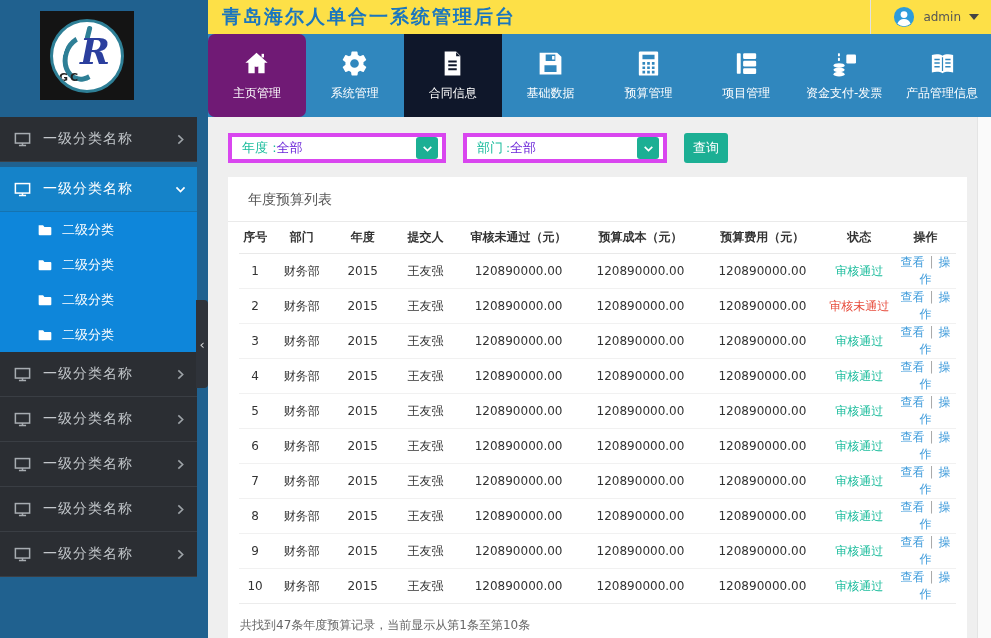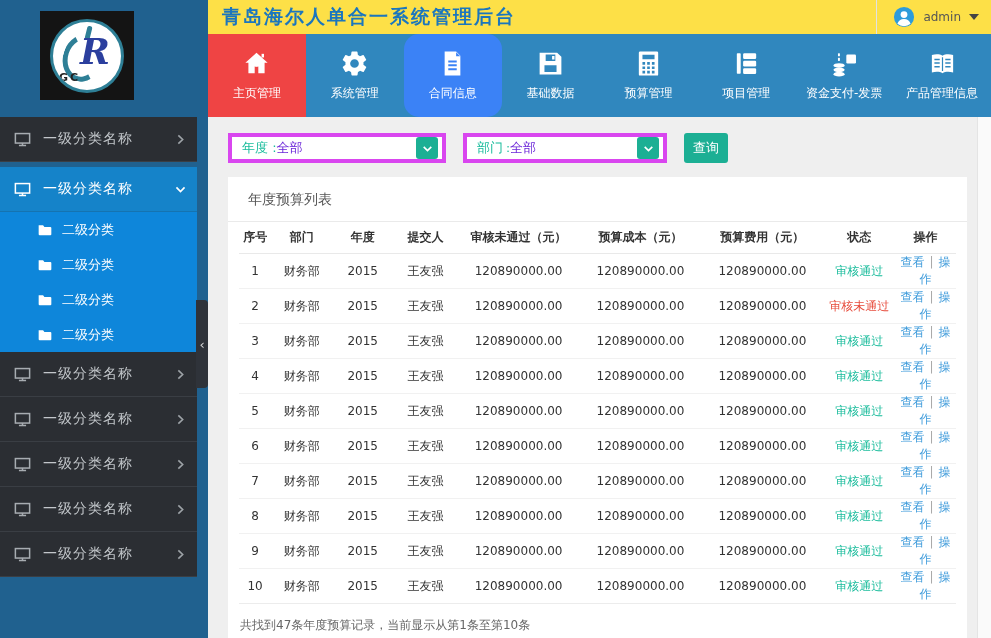--- a/index.html
+++ b/index.html
@@ -31,31 +31,31 @@
   .sub-item{height:35px;background:#0E86DA;color:#fff;display:flex;align-items:center;
             padding-left:37px;font-size:13px;cursor:pointer;}
   .sub-item .fi{width:16px;height:16px;margin-right:9px;color:#fff;flex:none;}
   .collapse-handle{position:absolute;left:196px;top:300px;width:12px;height:88px;background:#2F333A;
             border-radius:0 4px 4px 0;color:#D8D8D8;display:flex;align-items:center;justify-content:center;
             font-size:13px;cursor:pointer;z-index:4;}
   
   .main{position:absolute;left:208px;top:0;right:0;height:638px;display:flex;flex-direction:column;}
   .topbar{height:34px;background:#fde047;display:flex;align-items:center;padding-left:14px;flex:none;}
   .page-title{margin:0;font-size:19px;font-weight:bold;color:#1B76BE;letter-spacing:2px;}
-  .user{margin-left:auto;height:100%;display:flex;align-items:center;gap:8px;padding:0 12px 0 16px;
+  .user{margin-left:auto;height:100%;display:flex;align-items:center;gap:8px;padding:0 12px 0 22px;
         border-left:1px solid #E2E2E2;cursor:pointer;}
   .avatar{width:22px;height:22px;flex:none;}
   .user-name{font-size:12px;color:#555;}
   .caret{width:0;height:0;border-left:5px solid transparent;border-right:5px solid transparent;
          border-top:6px solid #444;}
   .mainnav{height:83px;background:#3087BE;display:flex;flex:none;}
   .nav-item{flex:1;display:flex;flex-direction:column;align-items:center;justify-content:center;
             gap:7px;color:#fff;font-size:12px;cursor:pointer;}
   .nav-item .ni{width:29px;height:29px;}
-  .nav-item.light{background:#ef4444;}
+  .nav-item.light{background:#701a75;border-radius:7px;}
   .nav-item.active{background:#1F5E88;}
   .content{flex:1;background:#EFEFEF;position:relative;padding:16px 24px 0 20px;box-sizing:border-box;overflow:hidden;}
   .scroll-track{position:absolute;right:0;top:0;bottom:0;width:13px;background:#FAFAFA;border-left:1px solid #E4E4E4;}
   
   .filters{display:flex;align-items:center;gap:17px;height:30px;margin-bottom:14px;}
   .select{width:218px;height:30px;background:#fff;border:4px solid #d946ef;box-sizing:border-box;
           display:flex;align-items:center;padding:0 4px 0 10px;cursor:pointer;}
   .select.dept{width:204px;font-family:Liberation Serif, serif;}
   .flabel{font-size:13px;color:#1ABC9C;}
   .fvalue{font-size:13px;color:#6d28d9;flex:1;}
@@ -217,21 +217,21 @@
               <rect x="11" y="12.2" width="2" height="2.4"></rect>
             </svg></span>
           <span>主页管理</span>
         </div>
         <div class="nav-item">
           <span class="ni"><svg viewBox="0 0 24 24" fill="currentColor">
               <path d="M19.4 13c.04-.33.06-.66.06-1s-.02-.67-.06-1l2.1-1.65a.5.5 0 0 0 .12-.64l-2-3.46a.5.5 0 0 0-.61-.22l-2.49 1a7.3 7.3 0 0 0-1.69-.98l-.38-2.65A.49.49 0 0 0 14 2h-4a.49.49 0 0 0-.49.42l-.38 2.65c-.61.25-1.17.59-1.69.98l-2.49-1a.5.5 0 0 0-.61.22l-2 3.46a.5.5 0 0 0 .12.64L4.56 11c-.04.33-.06.66-.06 1s.02.67.06 1l-2.1 1.65a.5.5 0 0 0-.12.64l2 3.46c.12.22.39.3.61.22l2.49-1c.52.4 1.08.73 1.69.98l.38 2.65c.03.24.24.42.49.42h4c.25 0 .46-.18.49-.42l.38-2.65c.61-.25 1.17-.59 1.69-.98l2.49 1c.22.08.49 0 .61-.22l2-3.46a.5.5 0 0 0-.12-.64L19.4 13zM12 15.6a3.6 3.6 0 1 1 0-7.2 3.6 3.6 0 0 1 0 7.2z"></path>
             </svg></span>
           <span>系统管理</span>
         </div>
-        <div class="nav-item active" style="background: #3b82f6; border-radius: 15px;">
+        <div class="nav-item active" style="background: #0f172a;">
           <span class="ni"><svg viewBox="0 0 24 24" fill="currentColor" fill-rule="evenodd">
               <path d="M5.5 2h9.5l3.5 3.5V22h-13zM15 2.6l3.4 3.4H15zM8.5 9.5h7v1.6h-7zM8.5 12.7h7v1.6h-7zM8.5 15.9h7v1.6h-7z"></path>
             </svg></span>
           <span>合同信息</span>
         </div>
         <div class="nav-item">
           <span class="ni"><svg viewBox="0 0 24 24" fill="currentColor" fill-rule="evenodd">
               <path d="M3 3h14.5L21 6.5V21H3zM8 4.5h8v5.5H8zM13.3 5.8h2v2.8h-2zM7 13.5h10V19H7z"></path>
             </svg></span>
           <span>基础数据</span>

